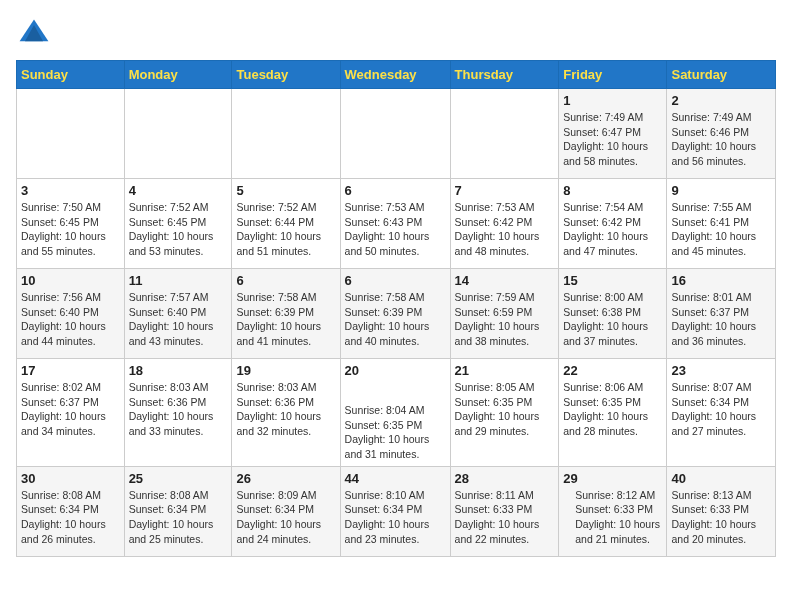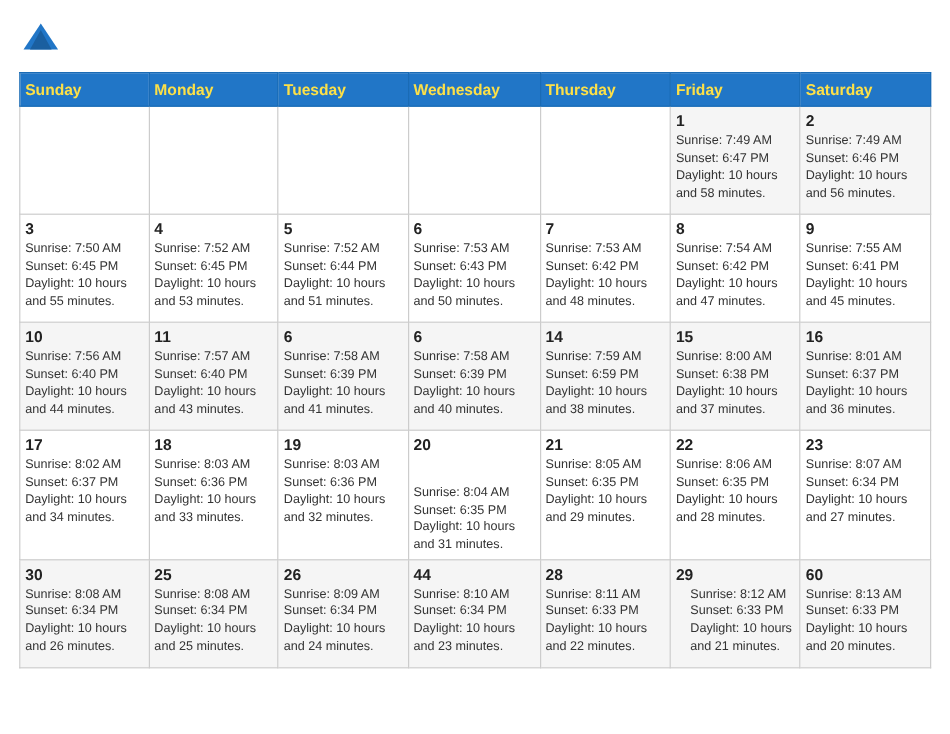--- a/index.html
+++ b/index.html
@@ -303,20 +303,20 @@
 Sunset: 6:33 PM
 Daylight: 10 hours and 22 minutes.</div>
         </td>
         <td>
           <span class="day-number">29</span>
           <div class="day-info" style="white-space: pre-line; margin-left: 12px;">Sunrise: 8:12 AM
 Sunset: 6:33 PM
 Daylight: 10 hours and 21 minutes.</div>
         </td>
         <td>
-          <span class="day-number">60</span>
+          <span class="day-number">40</span>
           <div class="day-info" style="white-space: pre-line;">Sunrise: 8:13 AM
 Sunset: 6:33 PM
 Daylight: 10 hours and 20 minutes.</div>
         </td>
       </tr>
     </tbody>
 </table>
 
 </body></html>

